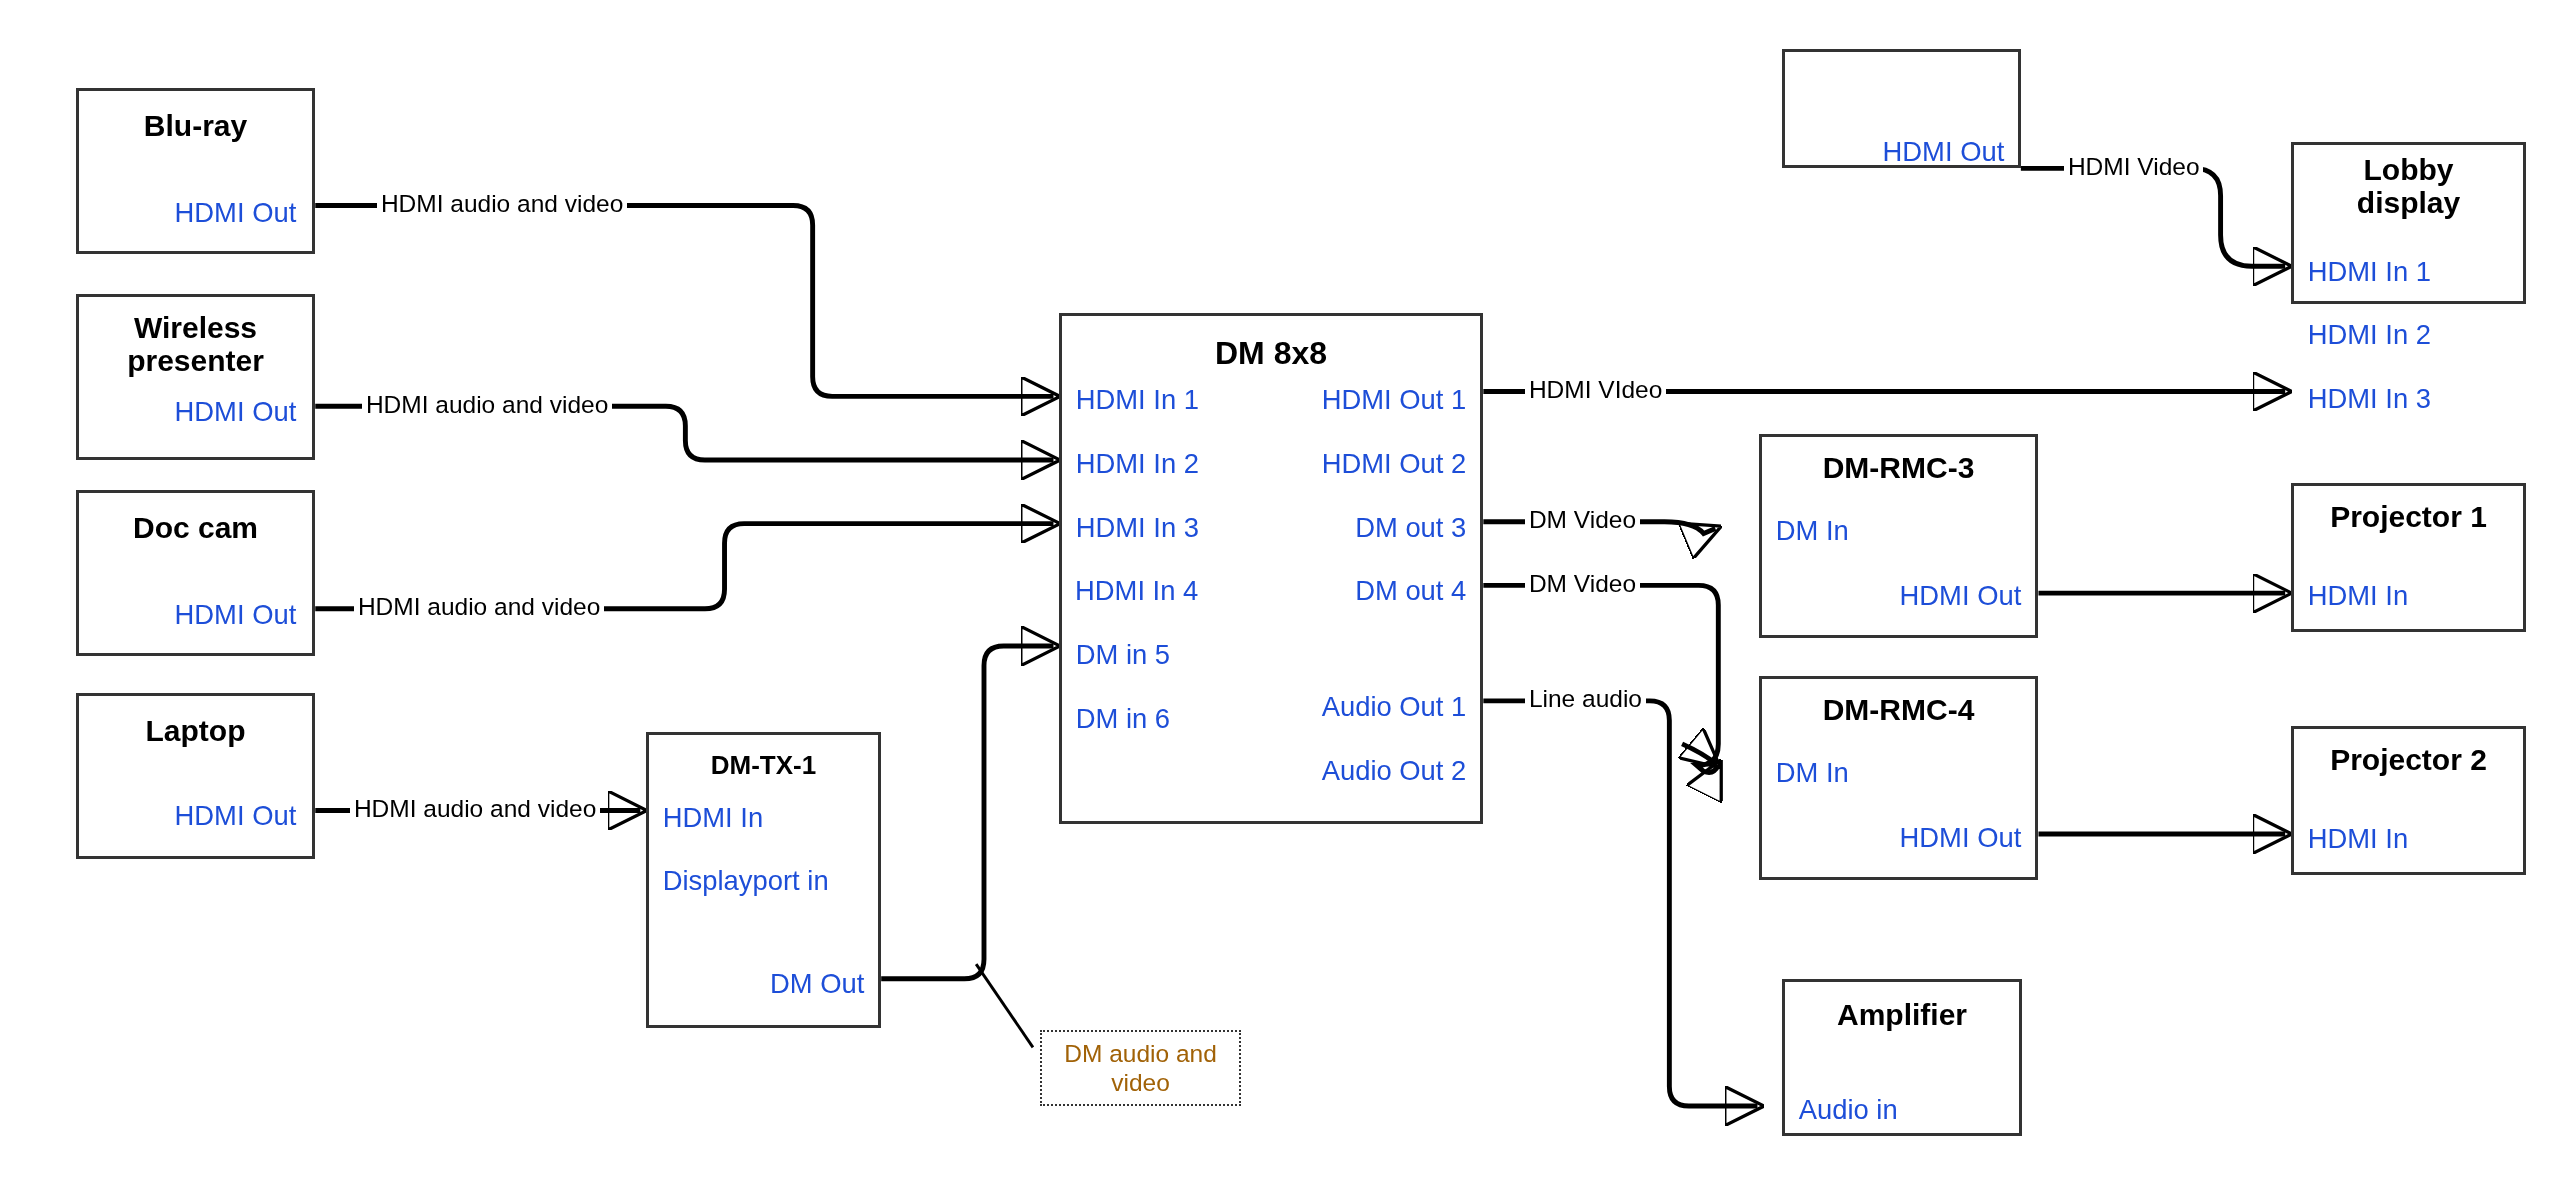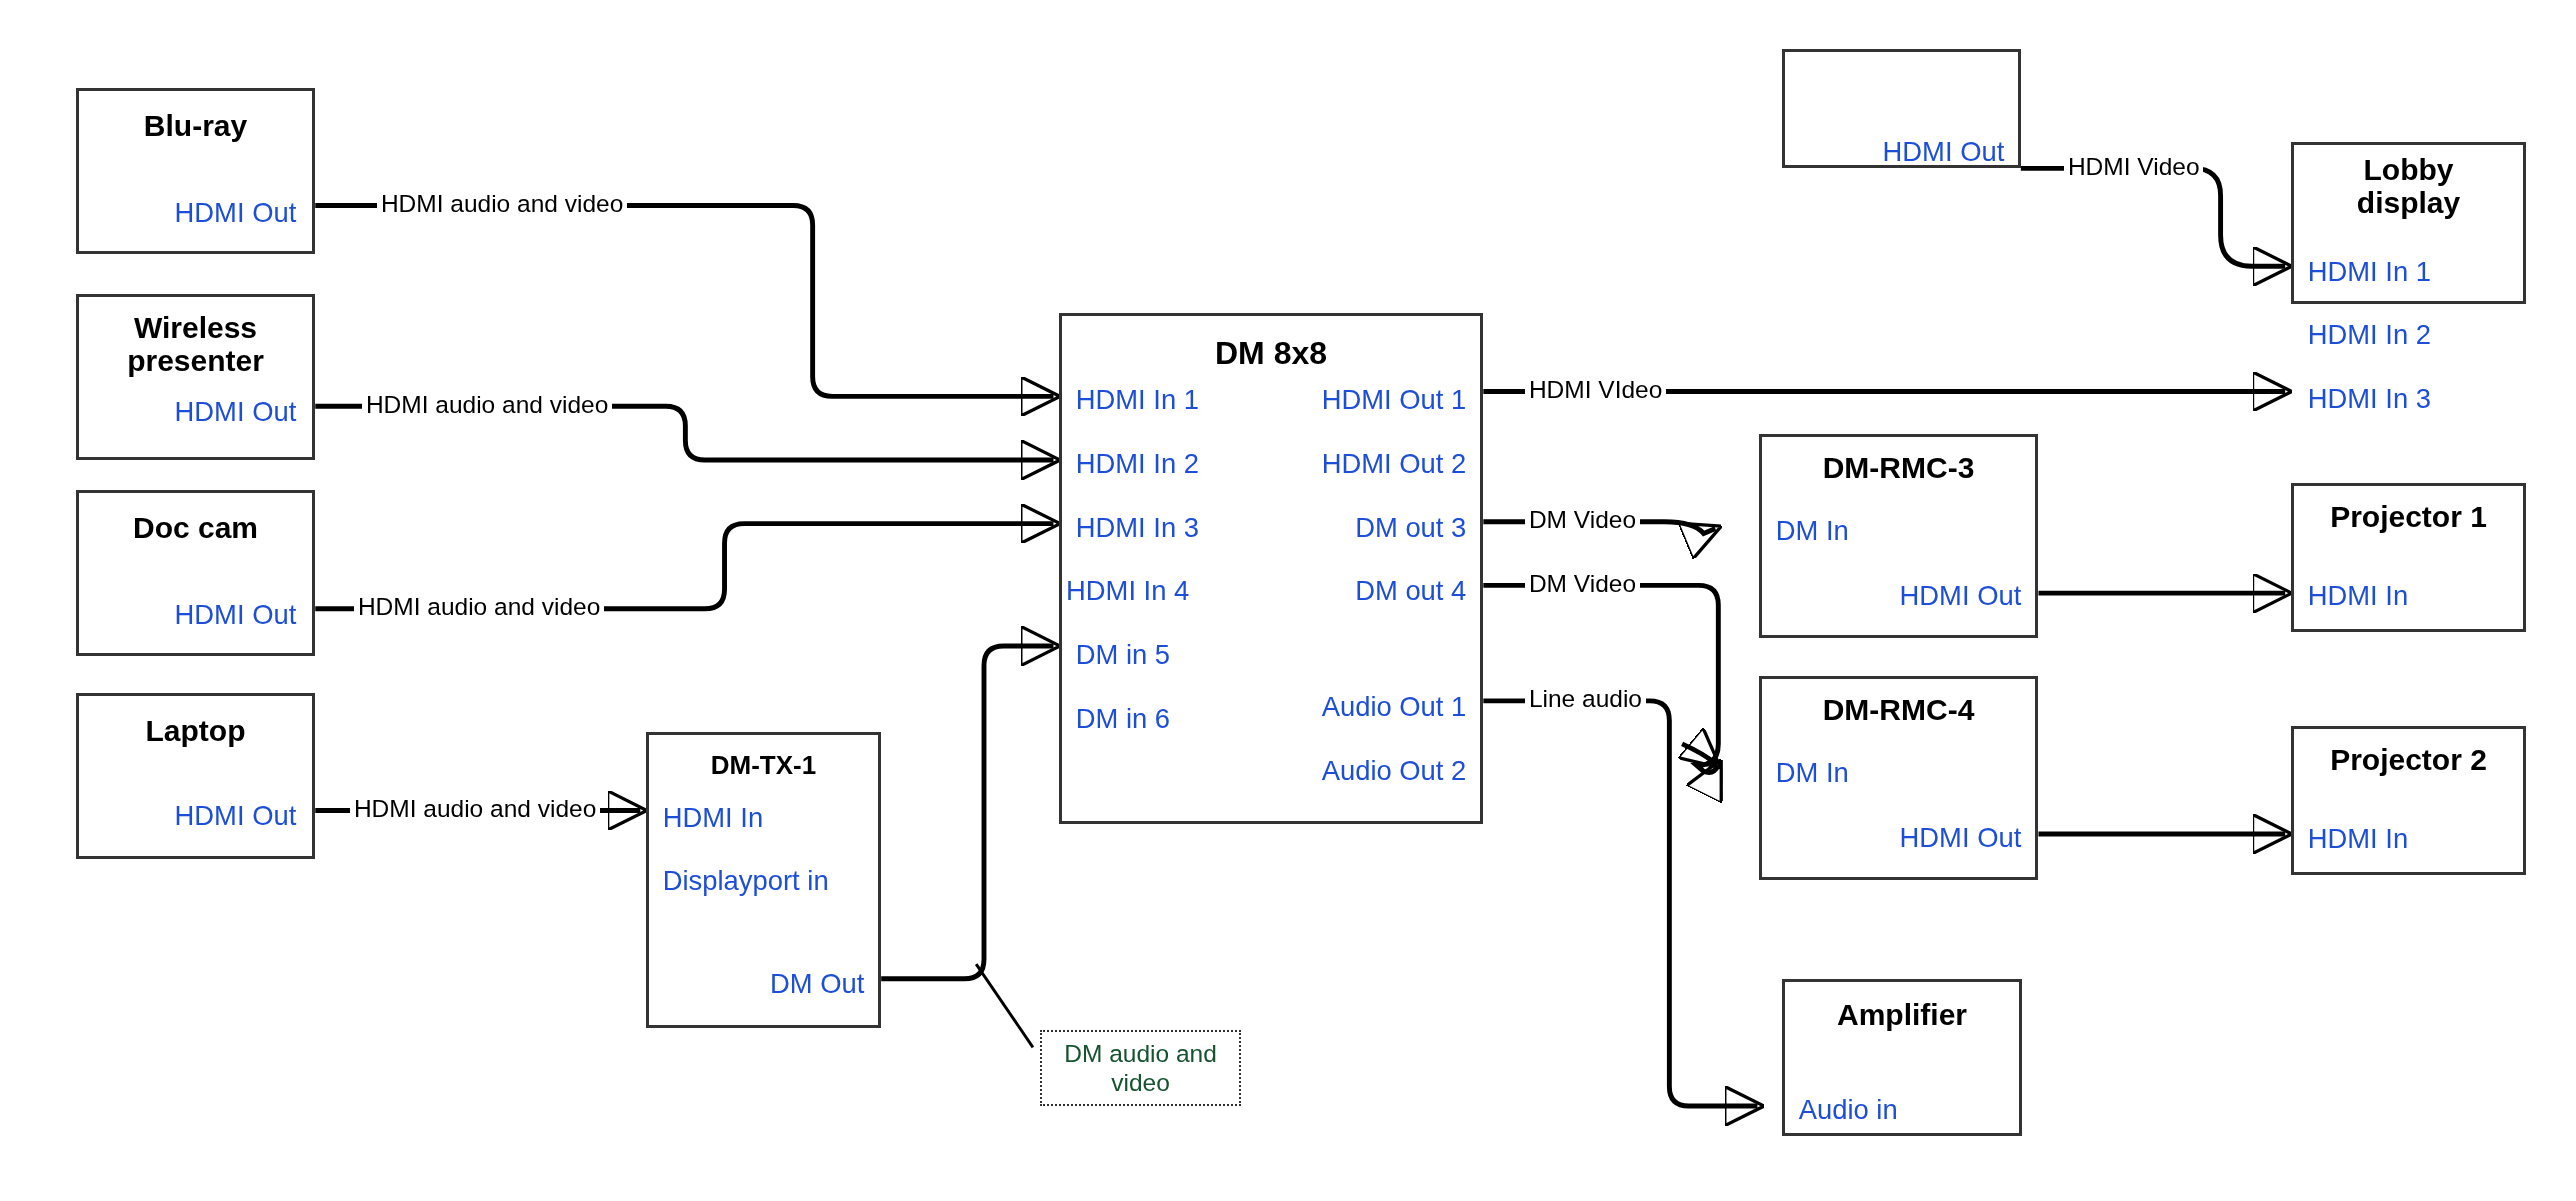--- a/index.html
+++ b/index.html
@@ -54,21 +54,21 @@
     line-height: 1;
     z-index: 6;
     padding: 0 3.9px;
   }
   
   .callout {
     position: absolute;
     box-sizing: border-box;
     border: 2.9px dotted #333333;
     background: #ffffff;
-    color: #14532d;
+    color: #a16207;
     text-align: center;
     line-height: 1.2;
     z-index: 6;
     display: flex;
     align-items: center;
     justify-content: center;
     white-space: pre-line;
   }
   
   #wires {
@@ -149,21 +149,21 @@
     <div class="port left" style="left:13.7px; top:132px; font-size:27.4px;">Displayport in</div>
     <div class="port right" style="right:13.7px; top:235px; font-size:27.4px;">DM Out</div>
   </div>
 
   <div class="node" style="left:1059px; top:313px; width:424px; height:511px;">
     <div class="title" style="top:19.6px; font-size:32px;">DM 8x8</div>
 
     <div class="port left" style="left:13.7px; top:70px; font-size:27.4px;">HDMI In 1</div>
     <div class="port left" style="left:13.7px; top:134px; font-size:27.4px;">HDMI In 2</div>
     <div class="port left" style="left:13.7px; top:198px; font-size:27.4px;">HDMI In 3</div>
-    <div class="port left" style="left:4px; top:261px; font-size:27.4px;">HDMI In 4</div>
+    <div class="port left" style="left:13px; top:261px; font-size:27.4px;">HDMI In 4</div>
     <div class="port left" style="left:13.7px; top:325px; font-size:27.4px;">DM in 5</div>
     <div class="port left" style="left:13.7px; top:389px; font-size:27.4px;text-align:center;">DM in 6</div>
 
     <div class="port right" style="right:13.7px; top:70px; font-size:27.4px;">HDMI Out 1</div>
     <div class="port right" style="right:13.7px; top:134px; font-size:27.4px;">HDMI Out 2</div>
     <div class="port right" style="right:13.7px; top:198px; font-size:27.4px;">DM out 3</div>
     <div class="port right" style="right:13.7px; top:261px; font-size:27.4px;">DM out 4</div>
     <div class="port right" style="right:13.7px; top:377px; font-size:27.4px;">Audio Out 1</div>
     <div class="port right" style="right:13.7px; top:441px; font-size:27.4px;">Audio Out 2</div>
   </div>

